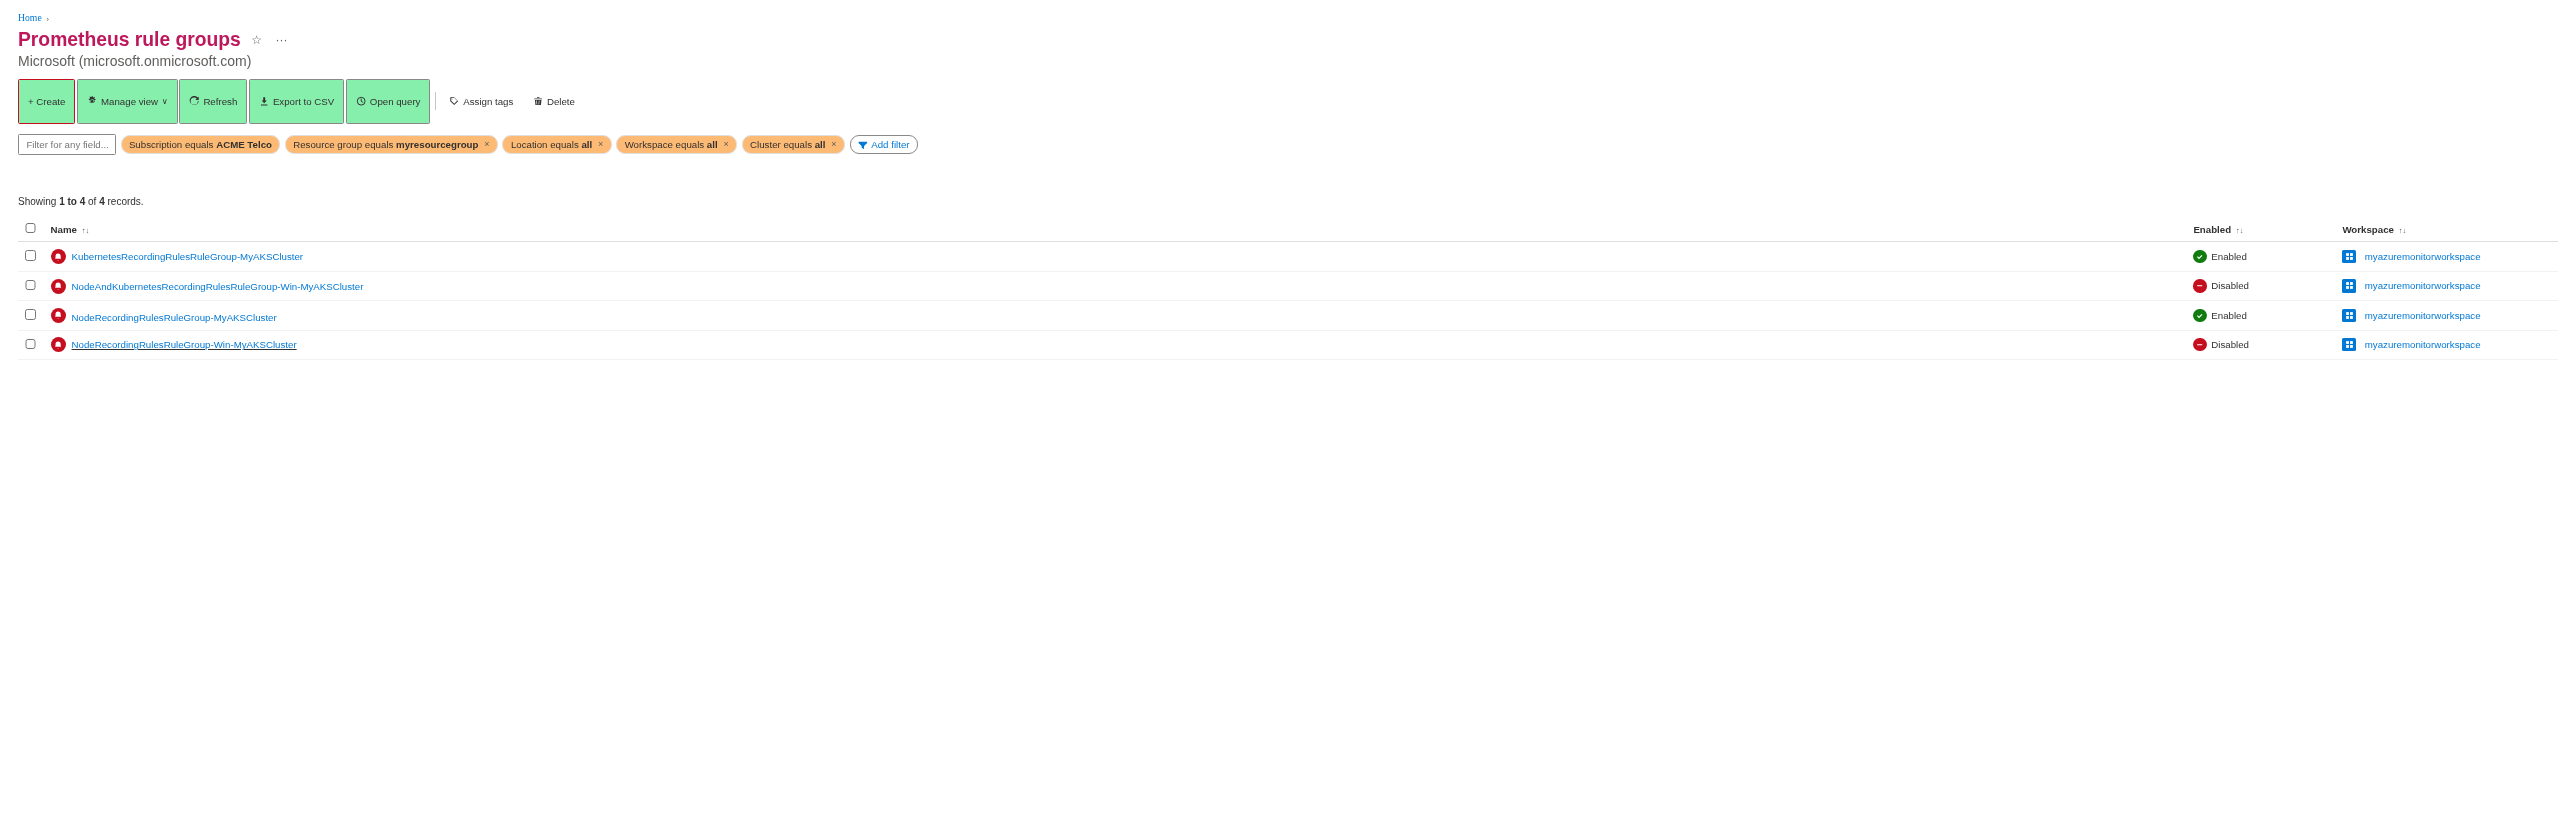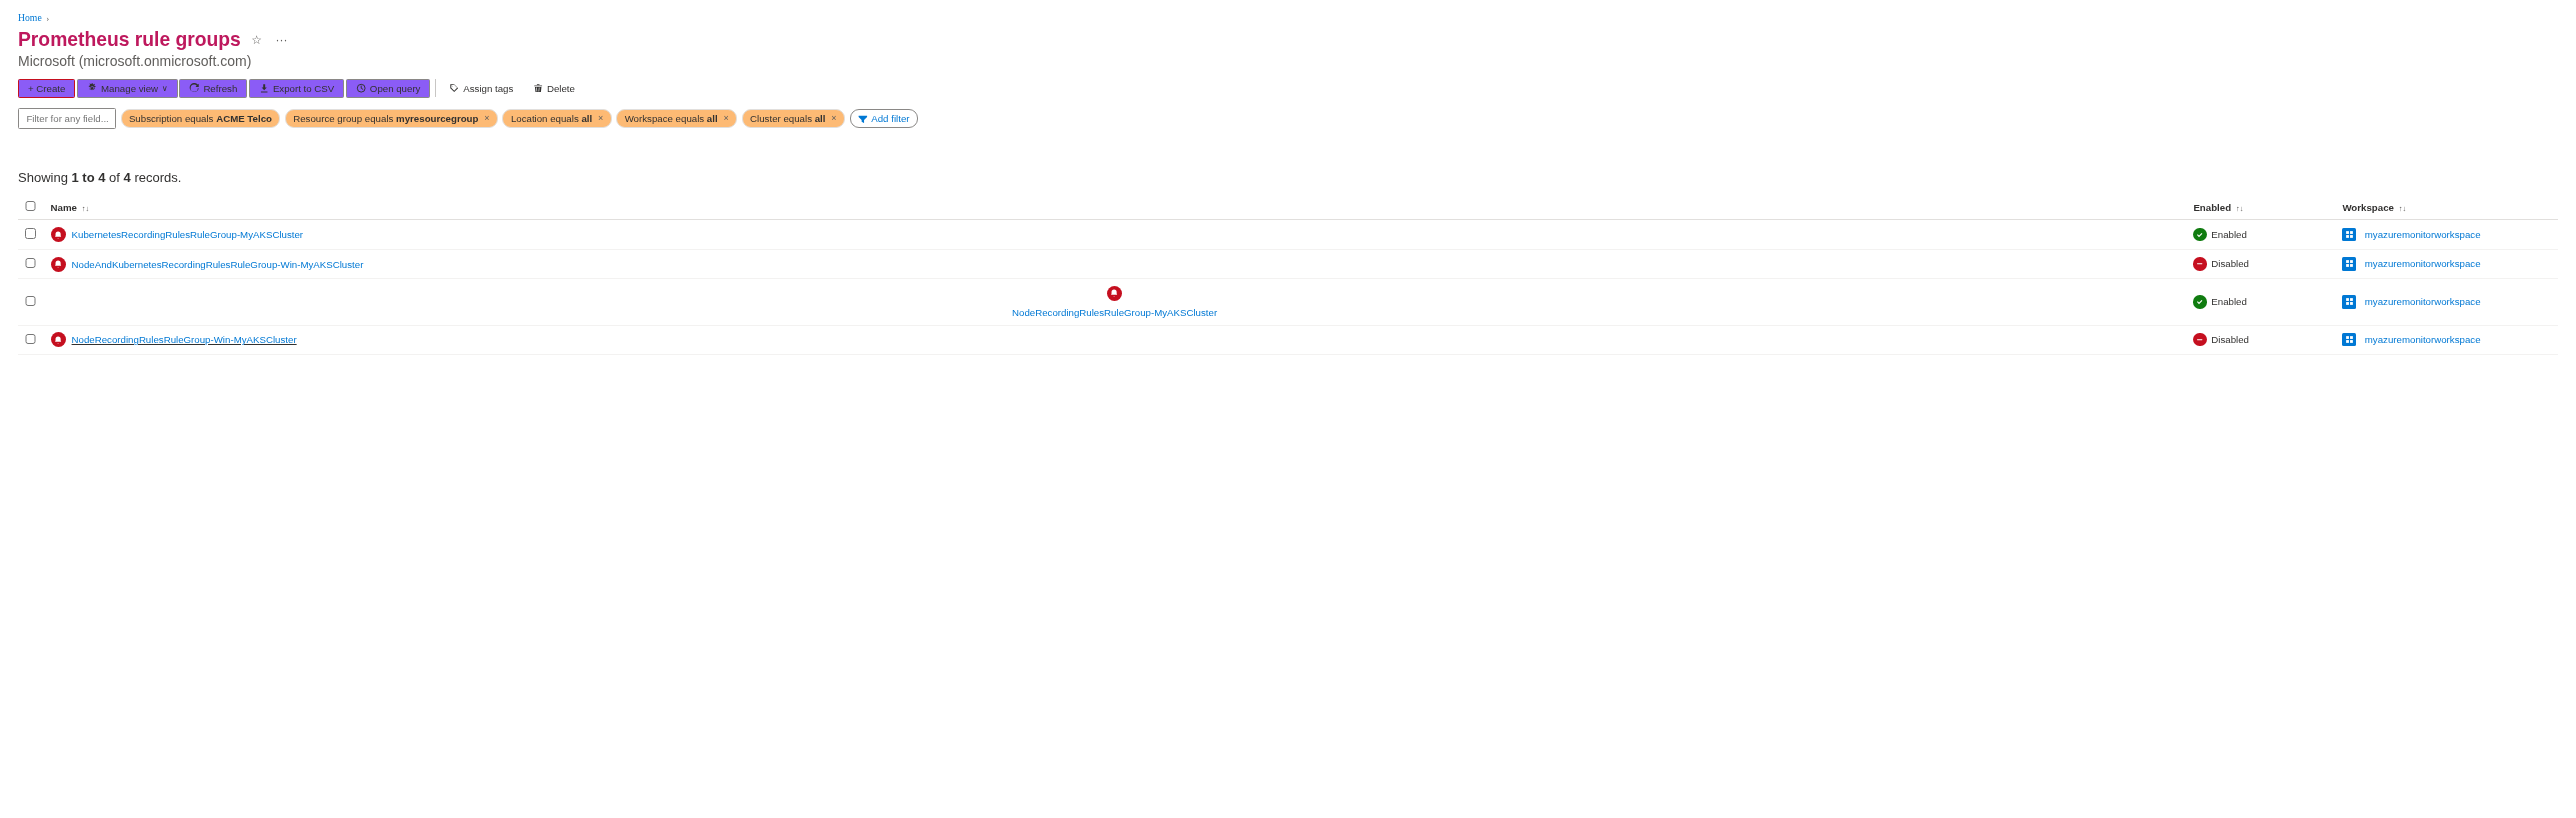--- a/index.html
+++ b/index.html
@@ -56,22 +56,22 @@
       display: flex;
       align-items: center;
       gap: 1.5px;
       margin-bottom: 10.4px;
       flex-wrap: wrap;
     }
     .toolbar-btn {
       display: flex;
       align-items: center;
       gap: 3.7px;
-      padding: 3px 9px;
-      background: #8b5cf6;
+      padding: 16px 9px;
+      background: #86efac;
       border: 0.7px solid #8a8886;
       border-radius: 1.5px;
       cursor: pointer;
       font-size: 9.7px;
       color: #323130;
       white-space: nowrap;
     }
     .toolbar-btn.create-btn {
       border: 1.5px solid #c50f1f;
     }
@@ -134,21 +134,21 @@
       gap: 3.7px;
       padding: 3px 7.4px;
       background: none;
       border: 0.7px solid #8a8886;
       border-radius: 9px;
       cursor: pointer;
       font-size: 9.7px;
       color: #0078d4;
     }
     .records-info {
-      font-size: 13px;
+      font-size: 10px;
       color: #323130;
       margin-bottom: 10.4px;
       margin-top: 41px;
     }
     .records-info strong {
       font-weight: 600;
     }
     .data-table {
       width: 100%;
       border-collapse: collapse;
@@ -440,21 +440,21 @@
                 <rect x="9" y="9" width="5" height="5"></rect>
               </svg>
             </span>
             <span>myazuremonitorworkspace</span>
           </a>
         </td>
       </tr>
       <tr>
         <td class="checkbox-cell"><input type="checkbox" style=""></td>
         <td>
-          <div style="display: flex; align-items: center; gap: 6px; flex-direction: column;">
+          <div style="display: flex; align-items: flex-end; gap: 6px;">
             <div style="width: 15px; height: 15px; border-radius: 50%; background: rgb(197, 15, 31); display: inline-flex; align-items: center; justify-content: center; flex-shrink: 0;">
               <svg width="8.2" height="8.2" viewBox="0 0 16 16" fill="white">
                 <path d="M8 1a5 5 0 0 0-5 5v3l-1 2h12l-1-2V6A5 5 0 0 0 8 1zm-1 13a1 1 0 0 0 2 0H7z"></path>
               </svg>
             </div>
             <a href="#" class="rule-link">NodeRecordingRulesRuleGroup-MyAKSCluster</a>
           </div>
         </td>
         <td>
           <div class="status-cell">

